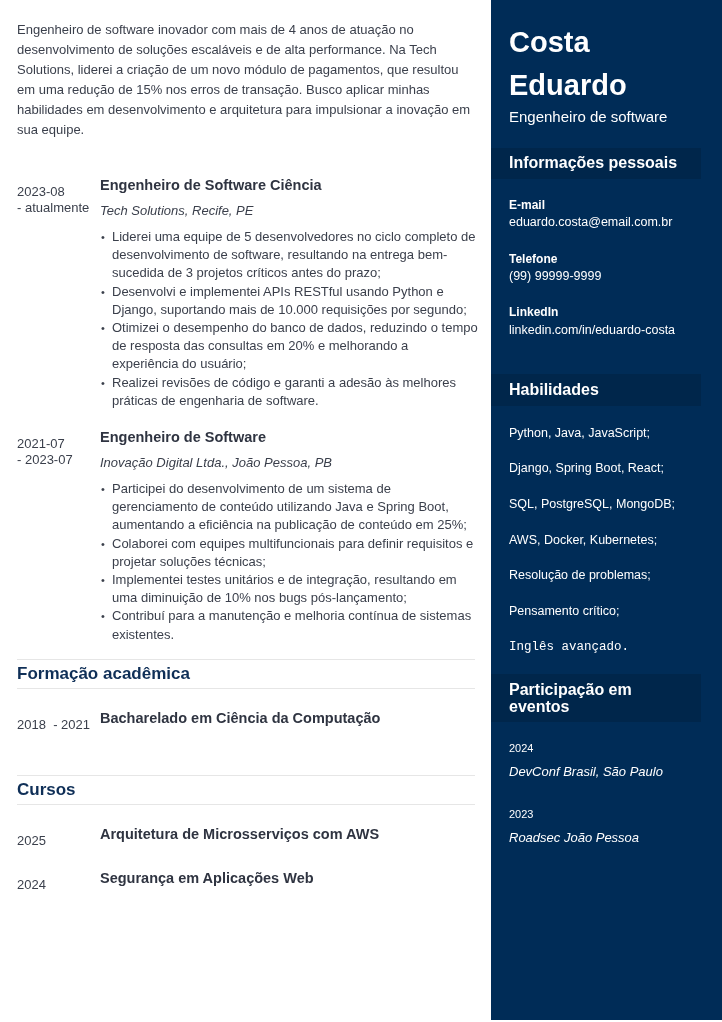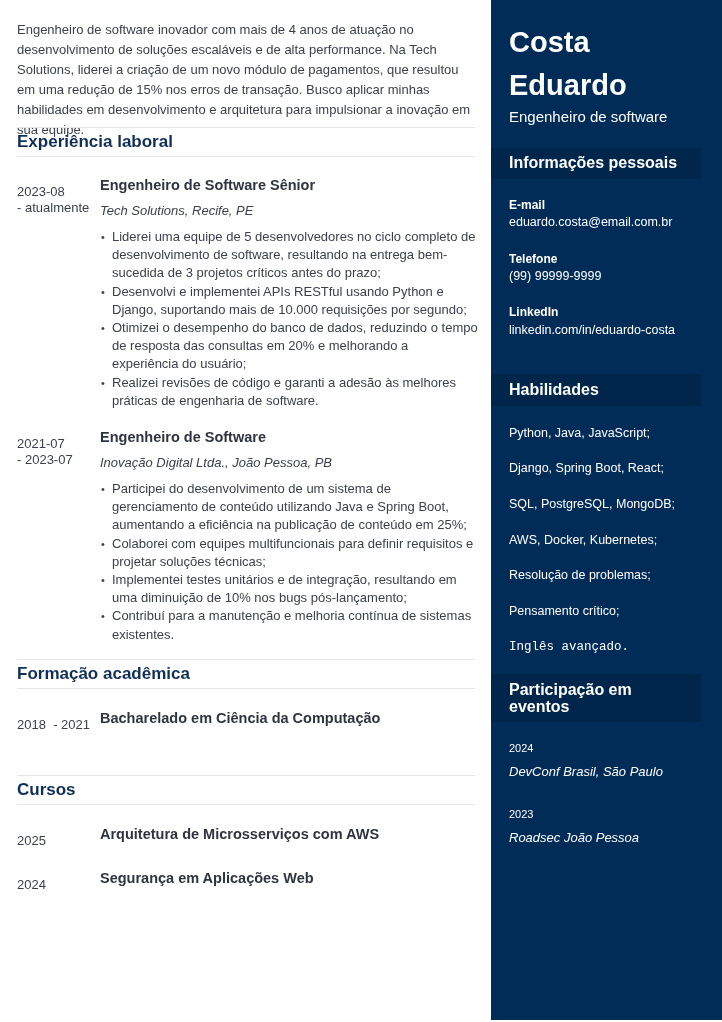--- a/index.html
+++ b/index.html
@@ -32,31 +32,28 @@
     .skill { position: absolute; left: 18px; font-size: 12.5px; color: #ffffff; }
     .event-year { position: absolute; left: 18px; font-size: 11px; color: #ffffff; }
     .event-name { position: absolute; left: 18px; font-size: 13px; font-style: italic; color: #ffffff; }
   </style>
 </head>
 <body>
 
 <div class="main">
   <p class="summary">Engenheiro de software inovador com mais de 4 anos de atuação no desenvolvimento de soluções escaláveis e de alta performance. Na Tech Solutions, liderei a criação de um novo módulo de pagamentos, que resultou em uma redução de 15% nos erros de transação. Busco aplicar minhas habilidades em desenvolvimento e arquitetura para impulsionar a inovação em sua equipe.</p>
 
-  <div class="section-title" style="top:127px;">
-    <span>Experiência laboral</span>
-  </div>
 
   <div class="entry" style="top:176px;">
     <div class="date">
       <div>2023-08</div>
       <div>- atualmente</div>
     </div>
     <div class="body">
-      <div class="role">Engenheiro de Software Sênior</div>
+      <div class="role">Engenheiro de Software Ciência</div>
       <div class="org">Tech Solutions, Recife, PE</div>
       <ul>
         <li>Liderei uma equipe de 5 desenvolvedores no ciclo completo de desenvolvimento de software, resultando na entrega bem-sucedida de 3 projetos críticos antes do prazo;</li>
         <li>Desenvolvi e implementei APIs RESTful usando Python e Django, suportando mais de 10.000 requisições por segundo;</li>
         <li>Otimizei o desempenho do banco de dados, reduzindo o tempo de resposta das consultas em 20% e melhorando a experiência do usuário;</li>
         <li>Realizei revisões de código e garanti a adesão às melhores práticas de engenharia de software.</li>
       </ul>
     </div>
   </div>
 

